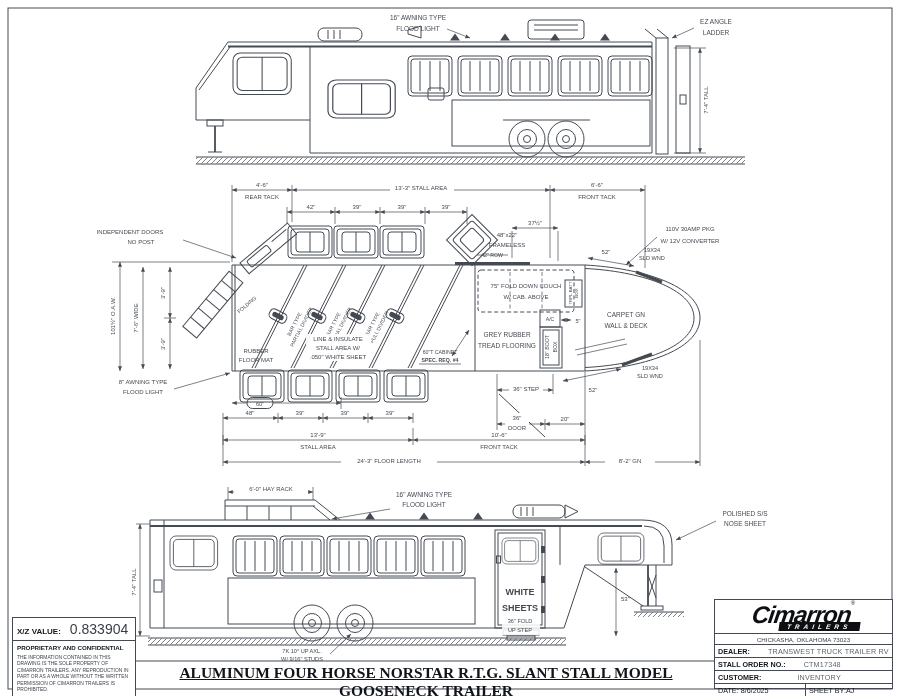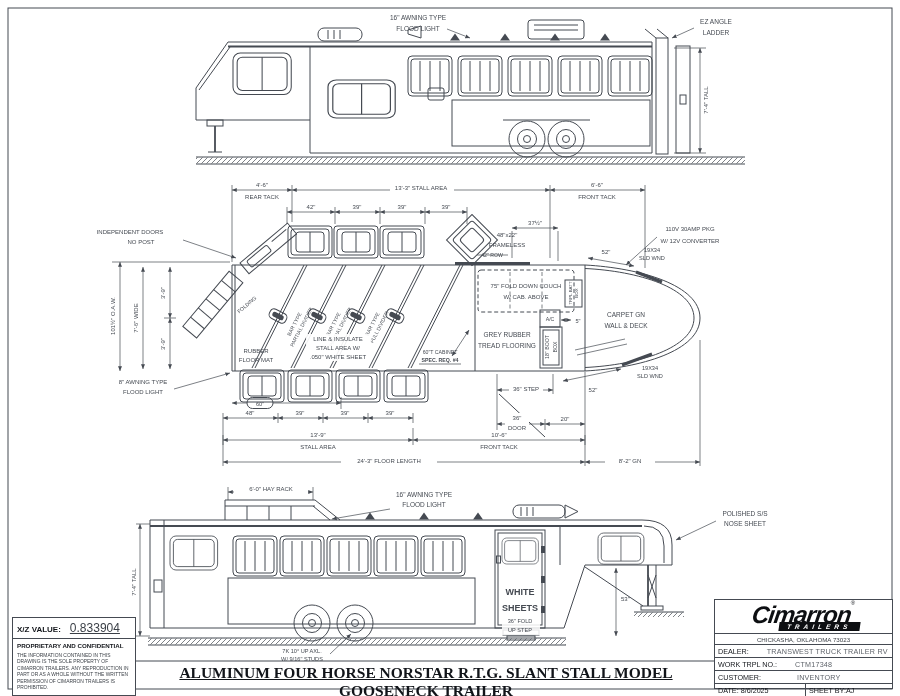--- a/index.html
+++ b/index.html
@@ -16,37 +16,37 @@
   .t5{font-size:5.2px;text-anchor:middle;}
   .t55{font-size:5.6px;text-anchor:middle;}
   .t6{font-size:6px;text-anchor:middle;}
   .b{font-weight:bold;}
   .bg{fill:#ffffff;}
   
   .info-block{position:absolute;left:12px;top:617px;width:122px;background:#fff;
     border:1.4px solid var(--ink);color:var(--dark);}
   .xz-row{display:flex;align-items:baseline;border-bottom:1.4px solid var(--ink);padding:3px 4px;}
   .xz-label{font-size:8px;font-weight:bold;}
-  .xz-value{font-size:12px;margin-left:9px;color:#3a3f46;text-decoration:underline;}
+  .xz-value{font-size:14px;margin-left:9px;color:#3a3f46;}
   .conf{font-size:6.2px;font-weight:bold;padding:3px 4px 2px 4px;border-bottom:1px solid #fff;}
   .legal{font-size:4.9px;line-height:1.3;padding:1px 4px 4px 4px;color:#3a3f46;}
   
   .title-block{position:absolute;left:714px;top:599px;width:179px;height:90px;background:#fff;
     border:1.6px solid var(--ink);box-sizing:border-box;color:var(--dark);}
   .tb-logo{position:relative;height:33px;text-align:center;overflow:hidden;}
   .tb-brand{display:inline-block;font-size:24px;font-weight:bold;font-style:italic;
     letter-spacing:-1px;transform:skewX(-8deg);line-height:30px;color:#0d0f12;}
   .tb-reg{font-size:6px;vertical-align:top;}
   .tb-bar{position:absolute;left:64px;top:22px;background:#0d0f12;color:#fff;font-size:6.5px;
     font-style:italic;font-weight:bold;letter-spacing:4px;padding:1px 8px;transform:skewX(-8deg);}
   .tb-address{font-size:6.2px;text-align:center;border-top:1px solid var(--ink);
     border-bottom:1.2px solid var(--ink);padding:1.5px 0;color:#3a3f46;}
   .tb-row{display:flex;align-items:baseline;font-size:7.2px;padding:1.5px 3px;
     border-bottom:1.2px solid var(--ink);white-space:nowrap;}
-  .tb-row .lab{font-weight:normal;}
+  .tb-row .lab{font-weight:bold;}
   .tb-row .val{color:#5f646b;margin-left:18px;letter-spacing:0.2px;}
   .tb-split{display:flex;font-size:7.2px;}
   .tb-cell{display:flex;align-items:baseline;padding:2px 3px;white-space:nowrap;}
   .tb-cell.first{width:84px;border-right:1.2px solid var(--ink);}
   
   .main-title{position:absolute;left:140px;top:664px;width:572px;text-align:center;
     font-family:"Liberation Serif",serif;font-weight:bold;font-size:15.5px;color:#111419;
     text-decoration:underline;}
 </style>
 </head>
@@ -499,21 +499,21 @@
   <div class="tb-logo">
     <span class="tb-brand">Cimarron</span><span class="tb-reg">®</span>
     <div class="tb-bar">TRAILERS</div>
   </div>
   <div class="tb-address">CHICKASHA, OKLAHOMA 73023</div>
   <div class="tb-row">
     <span class="lab">DEALER:</span>
     <span class="val">TRANSWEST TRUCK TRAILER RV</span>
   </div>
   <div class="tb-row">
-    <span class="lab">WORK TRPL NO.:</span>
+    <span class="lab">STALL ORDER NO.:</span>
     <span class="val">CTM17348</span>
   </div>
   <div class="tb-row">
     <span class="lab">CUSTOMER:</span>
     <span class="val" style="margin-left:36px">INVENTORY</span>
   </div>
   <div class="tb-split">
     <div class="tb-cell first">
       <span class="lab">DATE:</span>
       <span class="val" style="margin-left:2px">8/6/2025</span>

